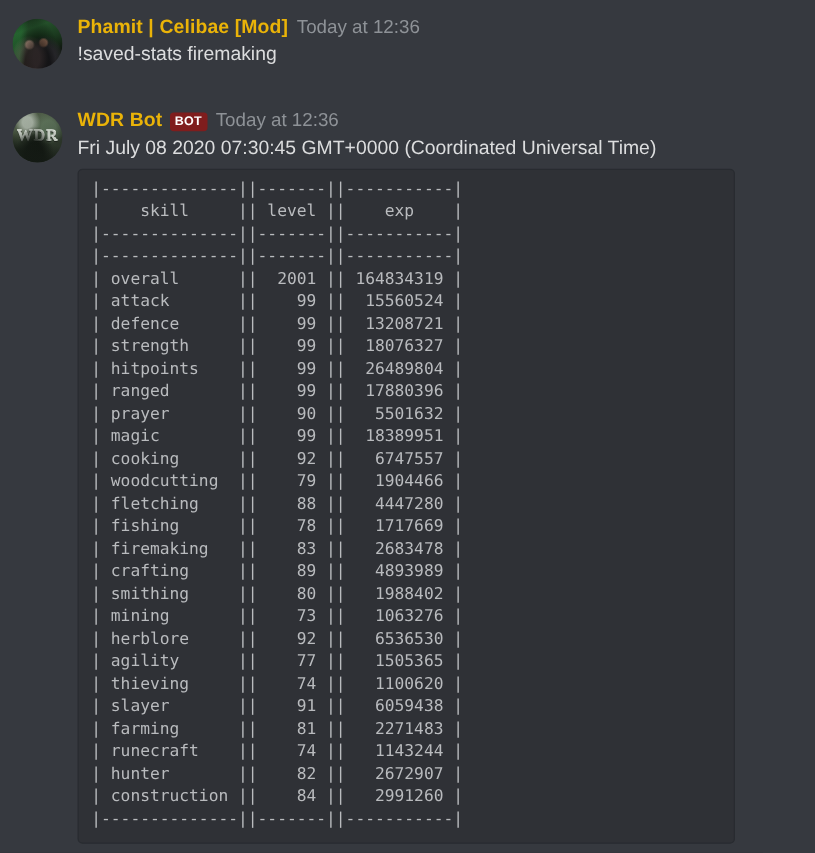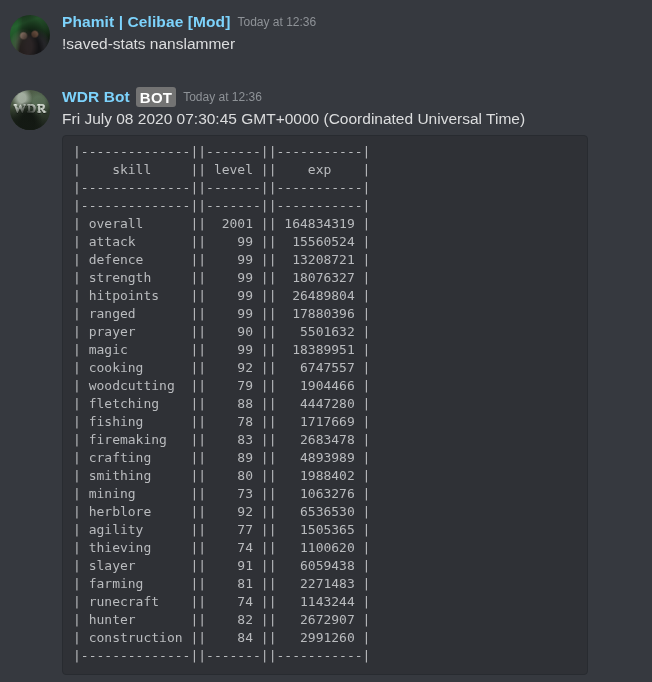--- a/index.html
+++ b/index.html
@@ -90,38 +90,38 @@
 
   .msg-head {
     display: flex;
     align-items: center;
     line-height: 20px;
     margin-bottom: 1px;
   }
   .username {
     font-size: 15.5px;
     font-weight: 600;
-    color: #7dd3fc;
+    color: #eab308;
     letter-spacing: 0.1px;
   }
   .bot-tag {
     display: inline-block;
-    background: #737373;
+    background: #7f1d1d;
     color: #ffffff;
-    font-size: 15px;
+    font-size: 10px;
     font-weight: 700;
     line-height: 1;
     padding: 3px 4px 2px 4px;
     border-radius: 3px;
     margin-left: 6px;
     letter-spacing: 0.2px;
     text-transform: uppercase;
   }
   .timestamp {
-    font-size: 12px;
+    font-size: 15px;
     color: #8e9297;
     margin-left: 7px;
     font-weight: 400;
   }
   .msg-text {
     font-size: 15.5px;
     line-height: 21px;
     color: #dcddde;
     word-wrap: break-word;
     white-space: pre-wrap;
@@ -154,21 +154,21 @@
 
   <div class="message">
     <div class="avatar-wrap">
       <div class="avatar av-couple"></div>
     </div>
     <div class="body-col">
       <div class="msg-head">
         <span class="username">Phamit | Celibae [Mod]</span>
         <span class="timestamp">Today at 12:36</span>
       </div>
-      <div class="msg-text">!saved-stats nanslammer</div>
+      <div class="msg-text">!saved-stats firemaking</div>
     </div>
   </div>
 
   <div class="message">
     <div class="avatar-wrap">
       <div class="avatar av-wdr">
         <span class="wdr-text">WDR</span>
       </div>
     </div>
     <div class="body-col">

